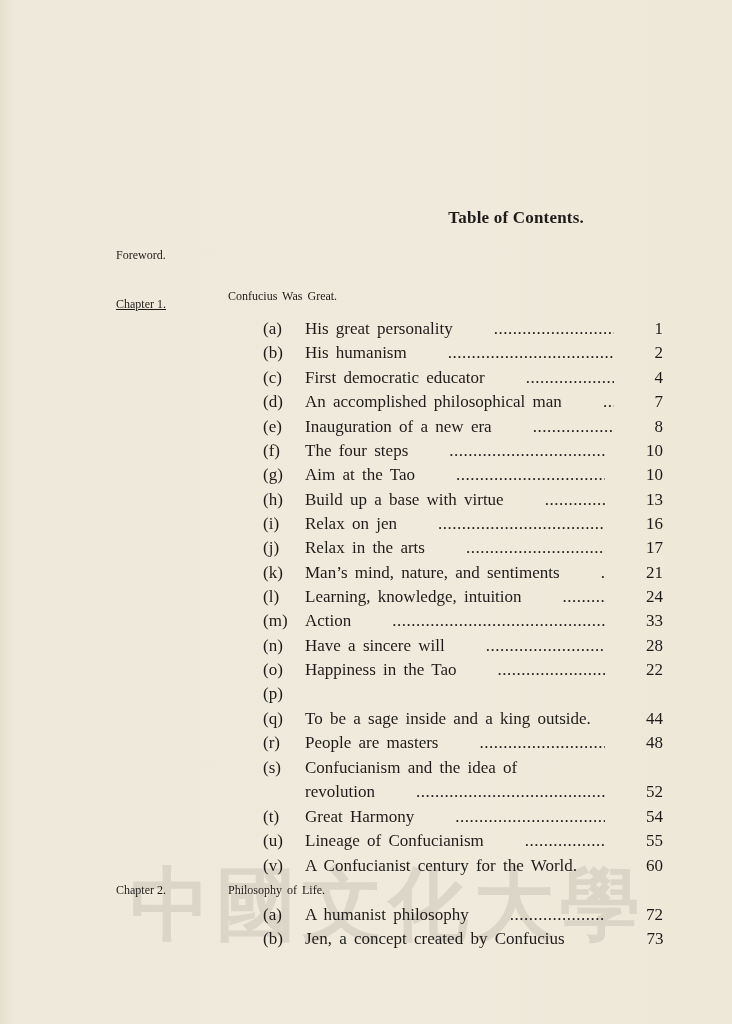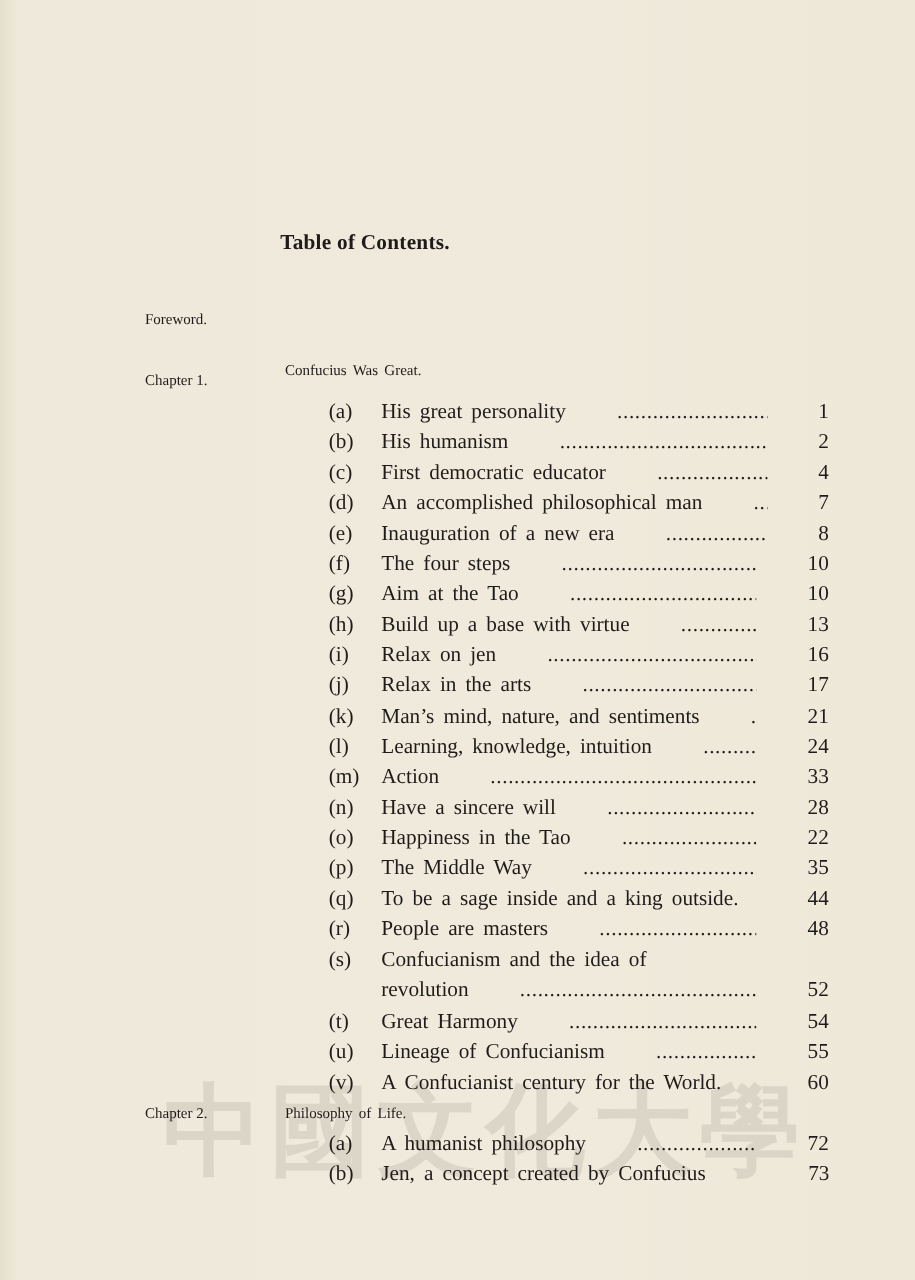--- a/index.html
+++ b/index.html
@@ -28,24 +28,24 @@
     font-family: "DejaVu Sans", sans-serif;
     font-size: 80px;
     font-weight: bold;
     letter-spacing: 6px;
     color: rgba(120, 115, 105, 0.16);
     white-space: nowrap;
     pointer-events: none;
   }
   .title {
     position: absolute;
-    top: 184px;
+    top: 208px;
     left: 0;
     width: 584px;
-    text-align: center;
+    text-align: right;
     font-size: 17px;
     font-weight: bold;
     letter-spacing: 0.2px;
   }
   .line {
     position: absolute;
     font-size: 12px;
     line-height: 20px;
     white-space: nowrap;
   }
@@ -93,21 +93,21 @@
 <body>
 
 <div class="page">
 
   <div class="watermark">中國文化大學</div>
 
   <div class="title">Table of Contents.</div>
 
   <div class="line foreword">Foreword.</div>
 
-  <div class="line chapter-label" style="top:294px;">Chapter 1.</div>
+  <div class="line chapter-label" style="top:294px;text-decoration:underline;">Chapter 1.</div>
   <div class="line chapter-title" style="top:286px;">Confucius Was Great.</div>
 
   <div class="entry" style="top:319px;">
     <span class="letter">(a)</span>
     <div class="body">
         <span class="text">His great personality</span>
         <span class="dots"></span>
         <span class="page-num">1</span>
       </div>
   </div>
@@ -233,25 +233,20 @@
     <span class="letter">(o)</span>
     <div class="body">
         <span class="text">Happiness in the Tao</span>
         <span class="dots"></span>
         <span class="page-num">22</span>
       </div>
   </div>
 
   <div class="entry" style="top:684px;">
     <span class="letter">(p)</span>
-    <div class="body">
-        <span class="text">The Middle Way</span>
-        <span class="dots"></span>
-        <span class="page-num">35</span>
-      </div>
   </div>
 
   <div class="entry nodots" style="top:709px;">
     <span class="letter">(q)</span>
     <div class="body" style="justify-content:space-between;">
         <span class="text">To be a sage inside and a king outside.</span>
         <span class="page-num">44</span>
       </div>
   </div>
 

